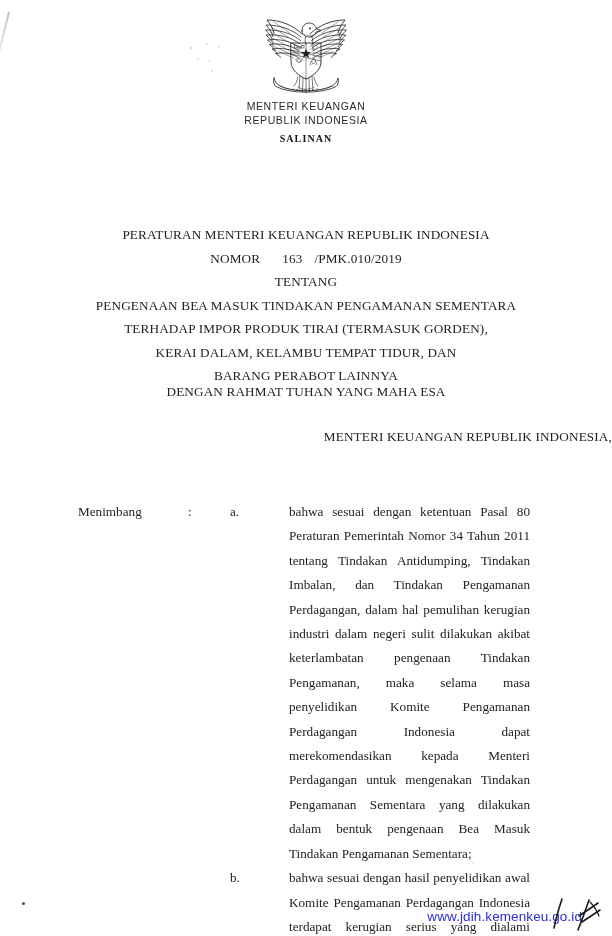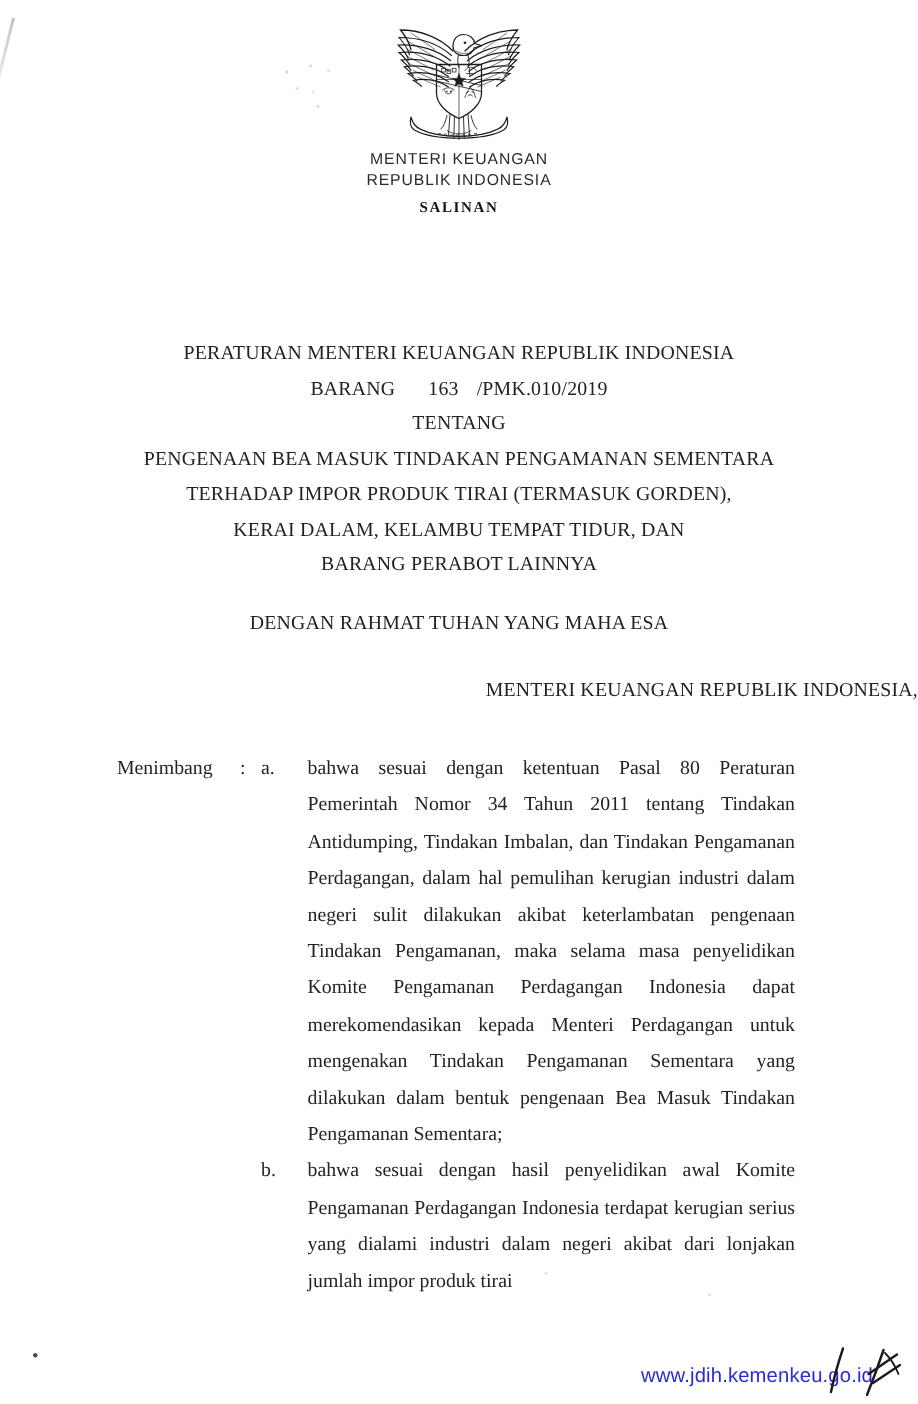--- a/index.html
+++ b/index.html
@@ -90,21 +90,21 @@
     line-height: 23.5px;
     letter-spacing: 0.15px;
     color: #222222;
   }
   .title-block .nomor .gap1 { display: inline-block; width: 22px; }
   .title-block .nomor .gap2 { display: inline-block; width: 12px; }
 
   .preamble {
     position: absolute;
     left: 0;
-    top: 403px;
+    top: 380px;
     width: 612px;
     text-align: center;
     font-size: 13.2px;
     line-height: 23.5px;
     letter-spacing: 0.15px;
     color: #222222;
   }
   .preamble .second { margin-top: 21px; display: block; text-align: right; }
 
   
@@ -113,20 +113,21 @@
     left: 78px;
     top: 500px;
     width: 452px;
     font-size: 13.2px;
     line-height: 24.4px;
     color: #232323;
   }
   .clause {
     display: flex;
     align-items: flex-start;
+    gap: 28px;
   }
   .clause .label {
     width: 82px;
     flex: 0 0 82px;
   }
   .clause .colon {
     width: 14px;
     flex: 0 0 14px;
   }
   .clause .marker {
@@ -284,21 +285,21 @@
   </div>
 
   <div class="letterhead">
     <div class="ministry">MENTERI KEUANGAN</div>
     <div class="ministry">REPUBLIK INDONESIA</div>
     <div class="salinan">SALINAN</div>
   </div>
 
   <div class="title-block">
     <div>PERATURAN MENTERI KEUANGAN REPUBLIK INDONESIA</div>
-    <div class="nomor"><span>BARANG</span><span class="gap1"></span><span>163</span><span class="gap2"></span><span>/PMK.010/2019</span></div>
+    <div class="nomor"><span>NOMOR</span><span class="gap1"></span><span>163</span><span class="gap2"></span><span>/PMK.010/2019</span></div>
     <div>TENTANG</div>
     <div>PENGENAAN BEA MASUK TINDAKAN PENGAMANAN SEMENTARA</div>
     <div>TERHADAP IMPOR PRODUK TIRAI (TERMASUK GORDEN),</div>
     <div>KERAI DALAM, KELAMBU TEMPAT TIDUR, DAN</div>
     <div>BARANG PERABOT LAINNYA</div>
   </div>
 
   <div class="preamble">
     <div>DENGAN RAHMAT TUHAN YANG MAHA ESA</div>
     <span class="second">MENTERI KEUANGAN REPUBLIK INDONESIA,</span>

